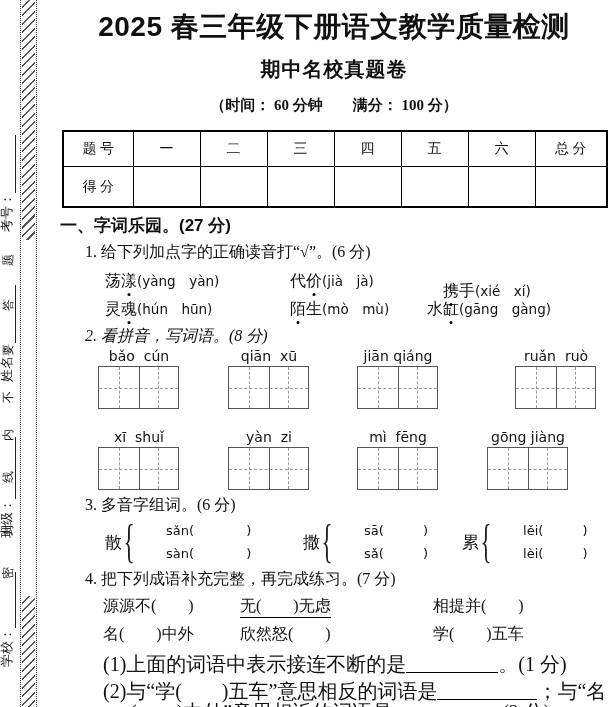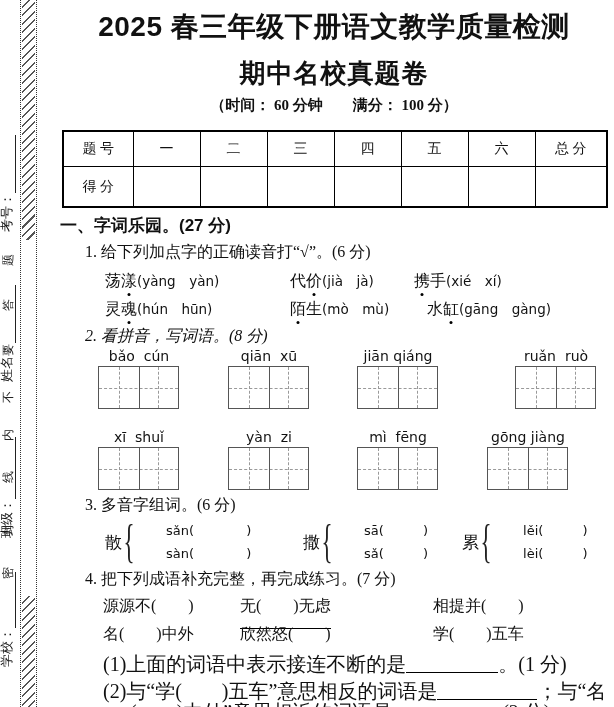--- a/index.html
+++ b/index.html
@@ -32,21 +32,21 @@
   }
   
   .title{
     position:absolute; left:60px; top:8px; width:548px; text-align:center;
     font-family:"Liberation Sans","DejaVu Sans",sans-serif;
     font-weight:900; font-size:28px; letter-spacing:0.5px;
   }
   .subtitle{
     position:absolute; left:60px; top:56px; width:548px; text-align:center;
     font-family:"Liberation Sans","DejaVu Sans",sans-serif;
-    font-weight:800; font-size:26px; letter-spacing:1px;
+    font-weight:800; font-size:20px; letter-spacing:1px;
   }
   .info-line{
     position:absolute; left:60px; top:96px; width:548px; text-align:center;
     font-weight:700; font-size:15px;
   }
   
   .score-table{
     position:absolute; left:62px; top:130px;
     border-collapse:collapse; table-layout:fixed; width:544px;
     border:2px solid #000;
@@ -92,21 +92,21 @@
     transform:scaleX(0.5); margin:0 -6px 0 -4px; color:#222;
   }
   .duo-lines{display:flex; flex-direction:column;}
   .duo-lines span{
     font-family:"DejaVu Sans","Liberation Sans",sans-serif;
     font-size:13px; line-height:23px; white-space:pre;margin-left:32px;
   }
   
   .idiom-row{position:absolute; left:103px; height:26px;}
   .idiom{position:absolute; top:0; font-size:16px; white-space:nowrap;}
-  .idiom.underlined{border-bottom:1px solid #000; padding-bottom:11px;}
+  .idiom.underlined{border-bottom:1px solid #000; padding-bottom:0;}
   .sub-line{position:absolute; font-size:20px; white-space:nowrap;}
   .ans-blank{
     display:inline-block; border-bottom:1px solid #000; height:15px;
     vertical-align:baseline; margin-bottom:-2px;
   }
 </style>
 </head>
 <body>
 
 <div class="page">
@@ -179,21 +179,21 @@
     </tr>
   </tbody>
     </table>
 
   <div class="sec-heading">一、字词乐园。(27 分)</div>
 
   <div class="q-title" style="left:85px; top:242px;">1. 给下列加点字的正确读音打“√”。(6 分)</div>
   <div class="q1-row" style="top:271px;">
     <span class="q1-item" style="left:0;"><span>荡</span><span class="dotchar">漾</span><span></span><span class="pinyin">(yàng　yàn)</span></span>
     <span class="q1-item" style="left:185px;"><span>代</span><span class="dotchar">价</span><span></span><span class="pinyin">(jià　jà)</span></span>
-    <span class="q1-item" style="left:309px;"><span></span><span class="dotchar">携</span><span>手</span><span class="pinyin">(xié　xí)</span></span>
+    <span class="q1-item" style="left:338px;margin-top:10px;"><span></span><span class="dotchar">携</span><span>手</span><span class="pinyin">(xié　xí)</span></span>
   </div>
   <div class="q1-row" style="top:299px;">
     <span class="q1-item" style="left:0;"><span>灵</span><span class="dotchar">魂</span><span></span><span class="pinyin">(hún　hūn)</span></span>
     <span class="q1-item" style="left:185px;"><span></span><span class="dotchar">陌</span><span>生</span><span class="pinyin">(mò　mù)</span></span>
     <span class="q1-item" style="left:322px;"><span>水</span><span class="dotchar">缸</span><span></span><span class="pinyin">(gāng　gàng)</span></span>
   </div>
 
   <div class="q-title" style="left:85px; top:326px;font-style:italic;">2. 看拼音，写词语。(8 分)</div>
 
   <div class="tian-group" style="left:98px; top:347px;">

